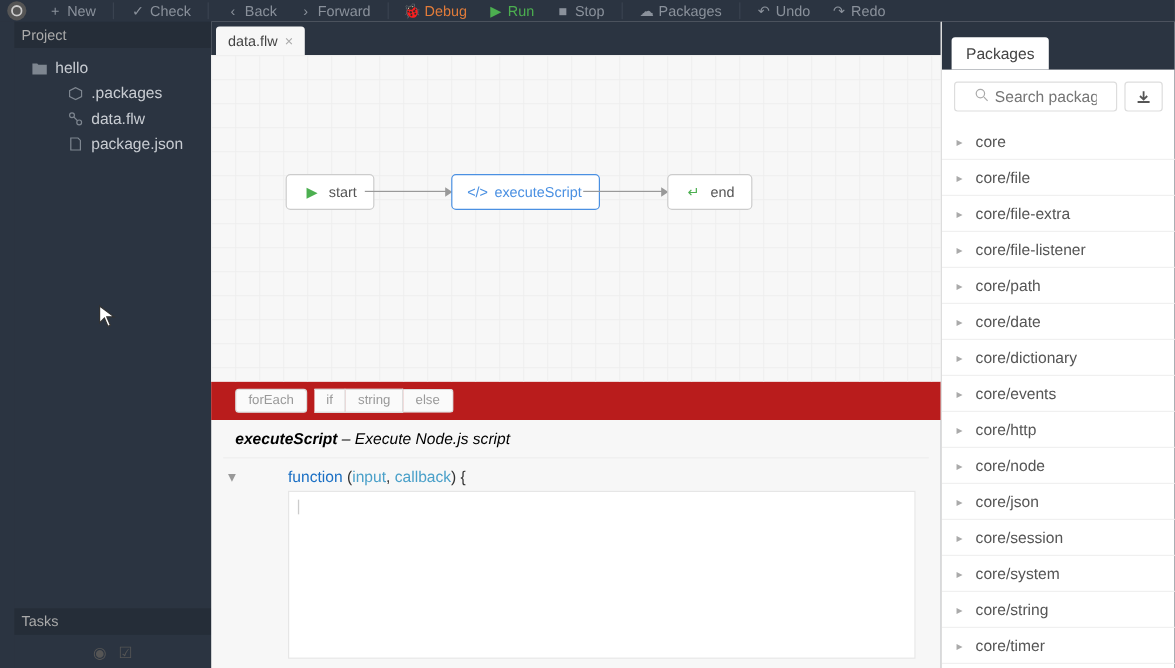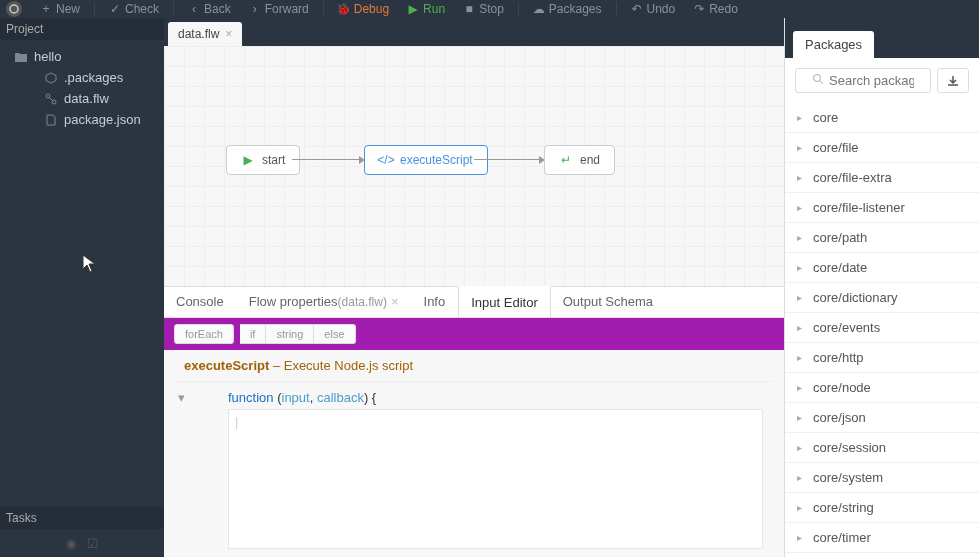--- a/index.html
+++ b/index.html
@@ -5,21 +5,21 @@
 * { margin: 0; padding: 0; box-sizing: border-box; font-family: -apple-system, BlinkMacSystemFont, "Segoe UI", Arial, sans-serif; }
 body { width: 979px; height: 557px; overflow: hidden; background: #2b3441; color: #aaa; font-size: 13px; display: flex; flex-direction: column; }
 .toolbar { height: 18px; background: #2b3441; display: flex; align-items: center; padding: 0 6px; gap: 2px; }
 .tbtn { display: inline-flex; align-items: center; gap: 4px; padding: 0 8px; color: #8a919b; font-size: 12px; cursor: pointer; height: 18px; }
 .tbtn .ic { width: 12px; height: 12px; display: inline-flex; align-items: center; justify-content: center; }
 .tbtn.debug { color: #e07b3a; }
 .tbtn.run { color: #4caf50; }
 .logo { width: 16px; height: 16px; border-radius: 50%; background: #555; margin-right: 8px; display: flex; align-items: center; justify-content: center; }
 .sep { width: 1px; height: 14px; background: #3a4350; margin: 0 4px; }
 .main { flex: 1; display: flex; overflow: hidden; }
-.sidebar { width: 164px; background: #2b3441; display: flex; flex-direction: column; }
+.sidebar { width: 164px; background: #2b3441; display: flex; flex-direction: column; margin-left: 12px; }
 .panel-head { background: #252d38; color: #aaa; font-size: 12px; padding: 4px 6px; }
 .tree { padding: 6px 0; flex: 0 0 auto; }
 .tree-item { display: flex; align-items: center; gap: 6px; padding: 3px 8px 3px 14px; color: #c8ccd2; font-size: 13px; cursor: pointer; }
 .tree-item.child { padding-left: 44px; }
 .tree-item .ic { width: 14px; height: 14px; display: inline-flex; align-items: center; justify-content: center; color: #7e8690; }
 .tasks-head { margin-top: auto; }
 .tasks-body { height: 28px; display: flex; align-items: center; justify-content: center; gap: 10px; color: #555; }
 .center { flex: 1; display: flex; flex-direction: column; background: #f7f7f7; min-width: 0; }
 .tabs { height: 28px; background: #2b3441; display: flex; align-items: flex-end; padding-left: 4px; }
 .tab { padding: 5px 10px; background: #f7f7f7; color: #444; font-size: 12px; border-top-left-radius: 3px; border-top-right-radius: 3px; display: flex; align-items: center; gap: 6px; }
@@ -28,27 +28,27 @@
 .node { position: absolute; background: #fff; border: 1px solid #ccc; border-radius: 4px; padding: 7px 14px; display: flex; align-items: center; gap: 7px; font-size: 12px; color: #555; }
 .node.selected { border-color: #4a90e2; color: #4a90e2; }
 .node .ic { width: 14px; height: 14px; display: flex; align-items: center; justify-content: center; }
 .arrow-line { position: absolute; height: 1px; background: #999; }
 .arrow-line::after { content: ''; position: absolute; right: -5px; top: -3px; border-left: 6px solid #999; border-top: 4px solid transparent; border-bottom: 4px solid transparent; }
 .bottom-tabs { display: flex; background: #fff; border-top: 1px solid #ddd; border-bottom: 1px solid #ddd; }
 .btab { padding: 7px 12px; font-size: 13px; color: #666; cursor: pointer; border-right: 1px solid transparent; }
 .btab.active { border-left: 1px solid #ddd; border-right: 1px solid #ddd; border-top: 2px solid #fff; margin-top: -1px; background: #fff; color: #333; }
 .btab .x { color: #bbb; margin-left: 4px; }
 .btab .sub { color: #999; font-size: 12px; }
-.editor-toolbar { display: flex; gap: 0; padding: 6px 10px; background: #a21caf; }
+.editor-toolbar { display: flex; gap: 0; padding: 6px 20px; background: #b91c1c; }
 .pill { border: 1px solid #ddd; padding: 3px 10px; font-size: 11px; color: #999; background: #fafafa; }
 .pill:first-child { border-radius: 3px 0 0 3px; }
 .pill + .pill { border-left: none; }
 .pill:last-child { border-radius: 0 3px 3px 0; }
 .pill.solo { border-radius: 3px; margin-right: 6px; }
-.script-head { padding: 8px 10px; font-size: 13px; color: #a16207; border-bottom: 1px solid #eee; margin: 0 10px; }
+.script-head { padding: 8px 10px; font-size: 13px; color: #000000; border-bottom: 1px solid #eee; margin: 0 10px; font-style: italic; }
 .script-head b { font-weight: 600; }
 .code-area { padding: 8px 10px; font-family: Menlo, Consolas, monospace; font-size: 13px; color: #333; display: flex; }
 .fold { color: #999; width: 18px; cursor: pointer; padding-left: 4px; }
 .code-lines { flex: 1; padding-left: 36px; }
 .kw { color: #1a6fc4; }
 .param { color: #4aa0c9; }
 .code-input { margin-top: 4px; height: 140px; border: 1px solid #e6e6e6; background: #fff; padding: 4px 6px; font-family: inherit; font-size: inherit; width: 98%; color: #ccc; }
 .right { width: 195px; background: #fff; border-left: 1px solid #ddd; display: flex; flex-direction: column; }
 .right-tabs { height: 40px; background: #2b3441; display: flex; align-items: flex-end; padding-left: 8px; }
 .right-tab { background: #fff; color: #444; padding: 6px 12px; font-size: 13px; border-top-left-radius: 3px; border-top-right-radius: 3px; }
@@ -181,27 +181,20 @@
         <span class="ic">&lt;/&gt;</span>
         <span>executeScript</span>
       </div>
       <div class="arrow-line" style="left:310px;top:113px;width:66px;"></div>
       <div class="node" style="left:380px;top:99px;">
         <span class="ic" style="color:#4caf50">↵</span>
         <span>end</span>
       </div>
     </div>
 
-    <div class="bottom-tabs">
-      <div class="btab"><span>Console</span></div>
-      <div class="btab"><span>Flow properties</span><span class="sub">(data.flw)</span><span class="x">×</span></div>
-      <div class="btab"><span>Info</span></div>
-      <div class="btab active"><span>Input Editor</span></div>
-      <div class="btab"><span>Output Schema</span></div>
-    </div>
 
     <div class="editor-toolbar">
       <div class="pill solo">forEach</div>
       <div class="pill">if</div>
       <div class="pill">string</div>
       <div class="pill">else</div>
     </div>
 
     <div class="script-head">
       <b>executeScript</b><span> – Execute Node.js script</span>

